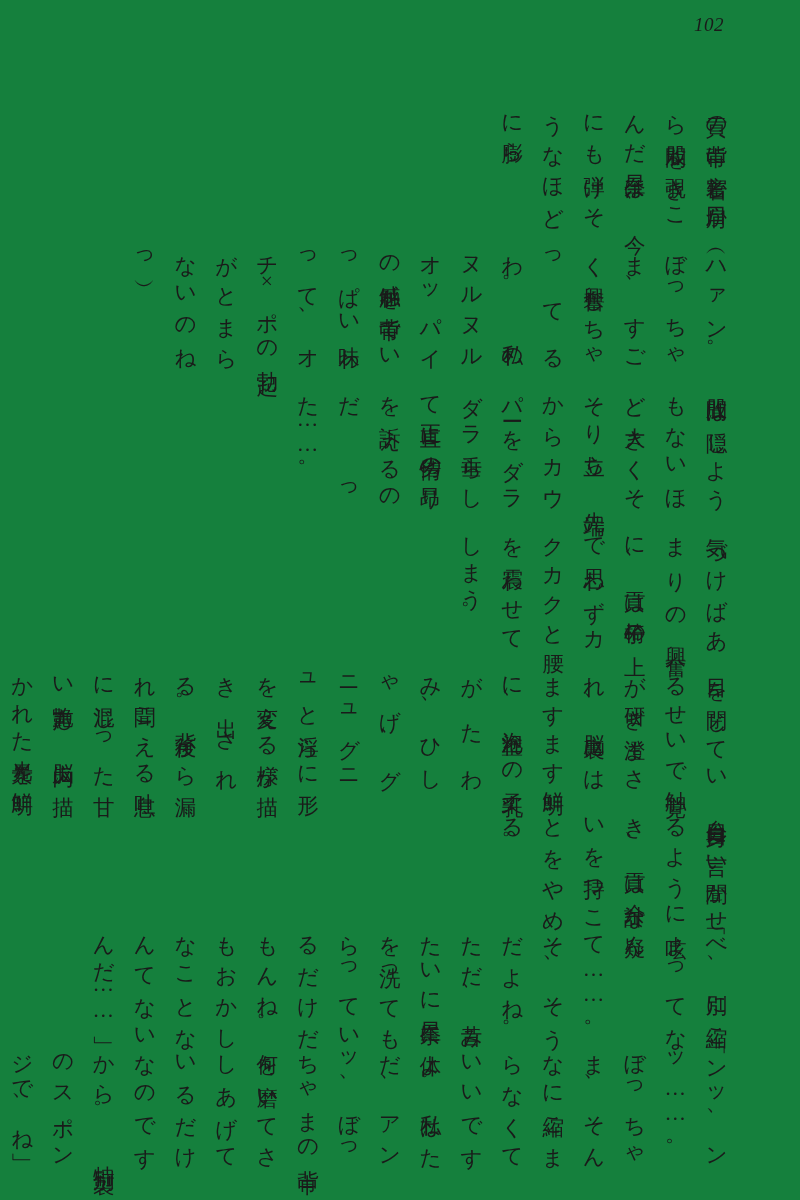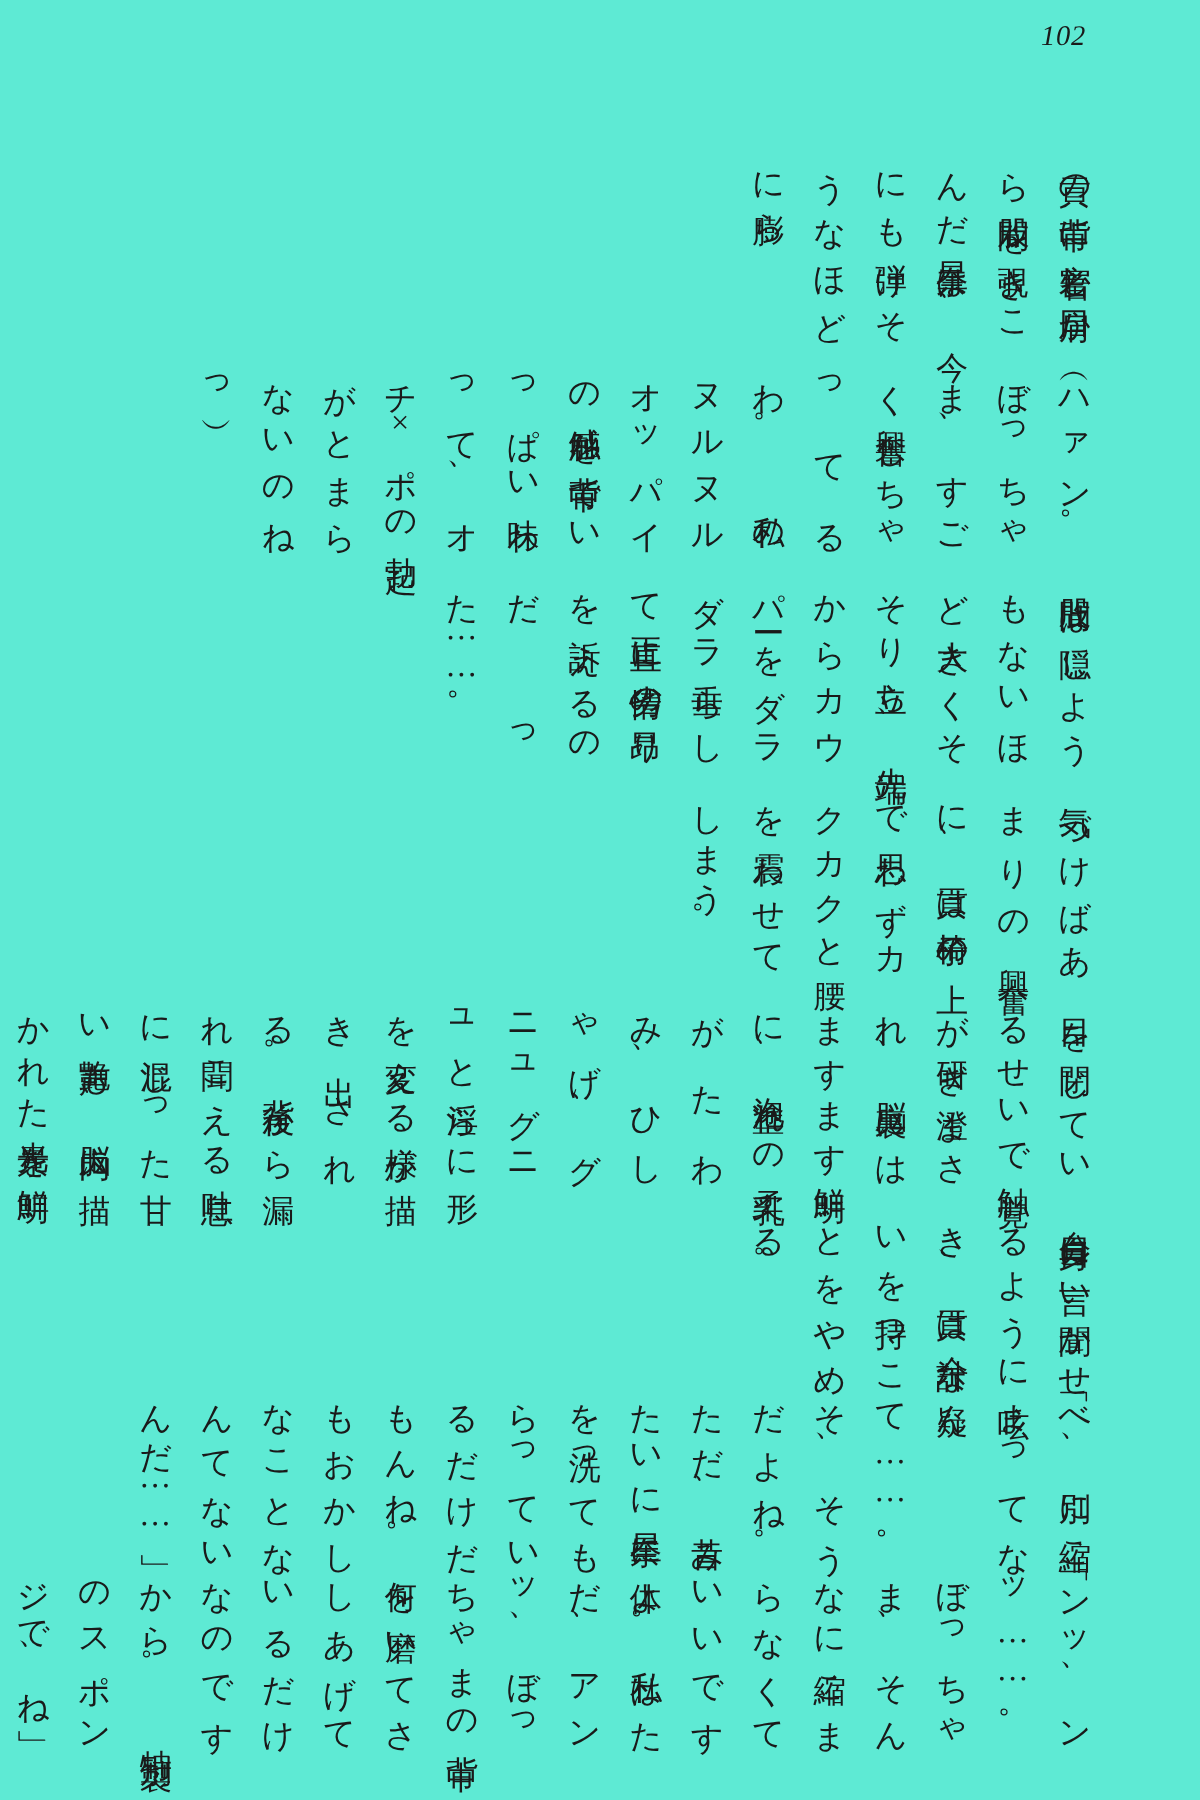--- a/index.html
+++ b/index.html
@@ -12,21 +12,21 @@
     height: 1200px;
     overflow: hidden;
     font-family: "Liberation Serif", "DejaVu Serif", serif;
     color: #1a1a1a;
   }
   .page {
     position: relative;
     width: 800px;
     height: 1200px;
     box-sizing: border-box;
-    background: #5eead4;
+    background: #15803d;
   }
   .page-number {
     position: absolute;
     top: 14px;
     right: 76px;
     font-family: "Liberation Serif", "DejaVu Serif", serif;
     font-style: italic;
     font-size: 19px;
     color: #1a1a1a;
     letter-spacing: 0.5px;

